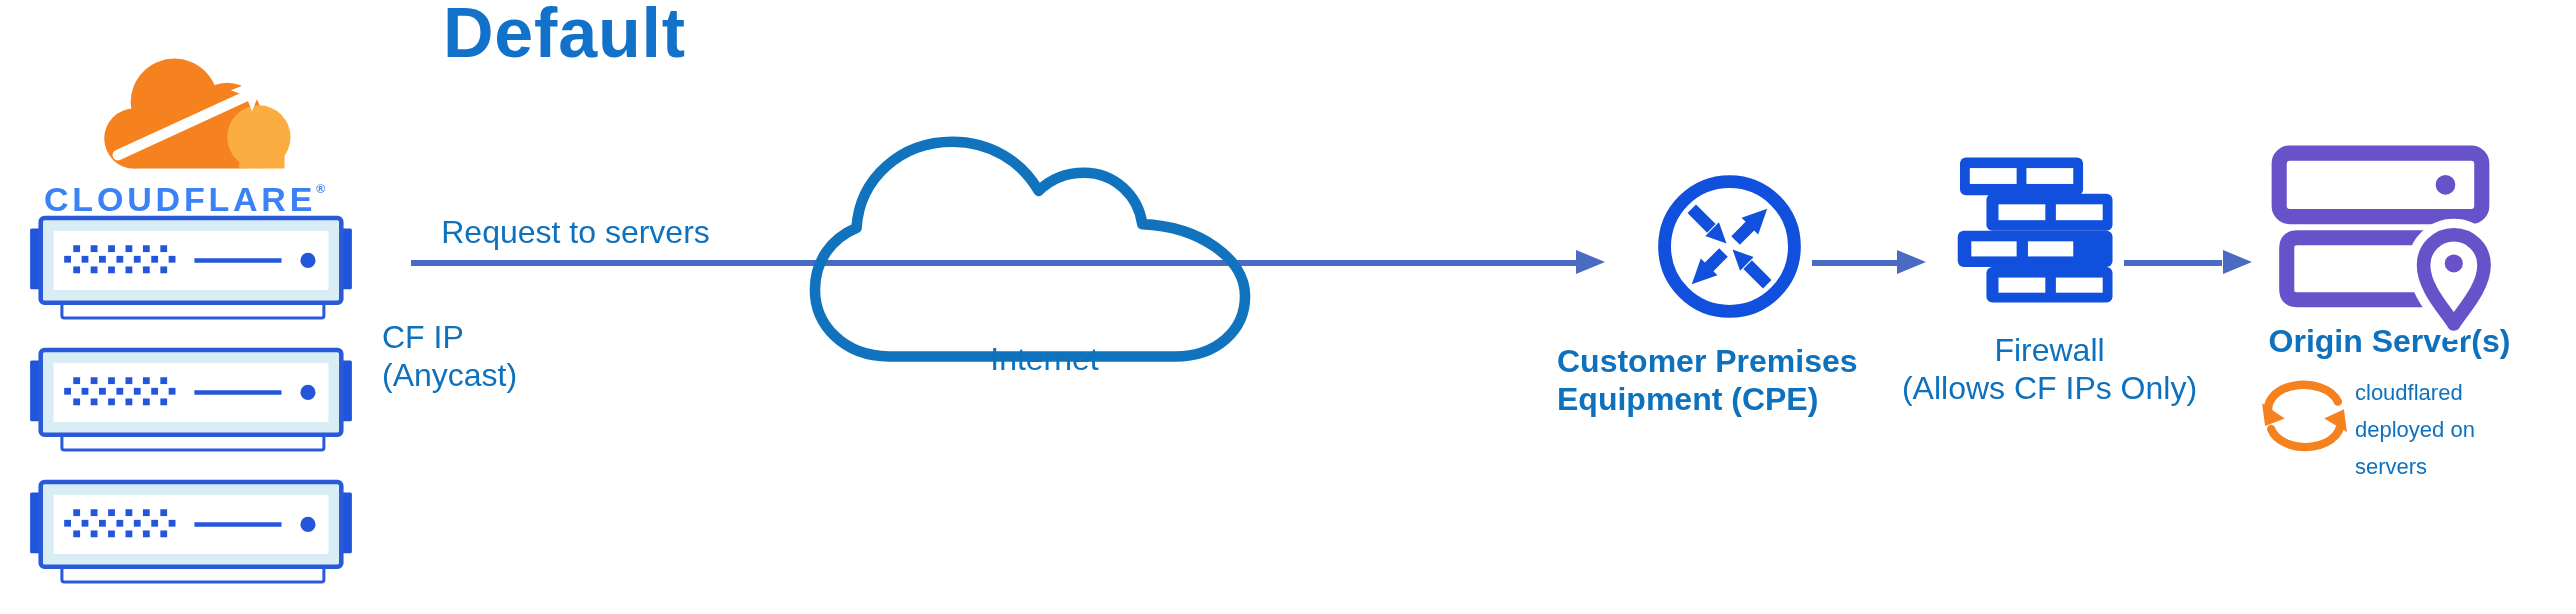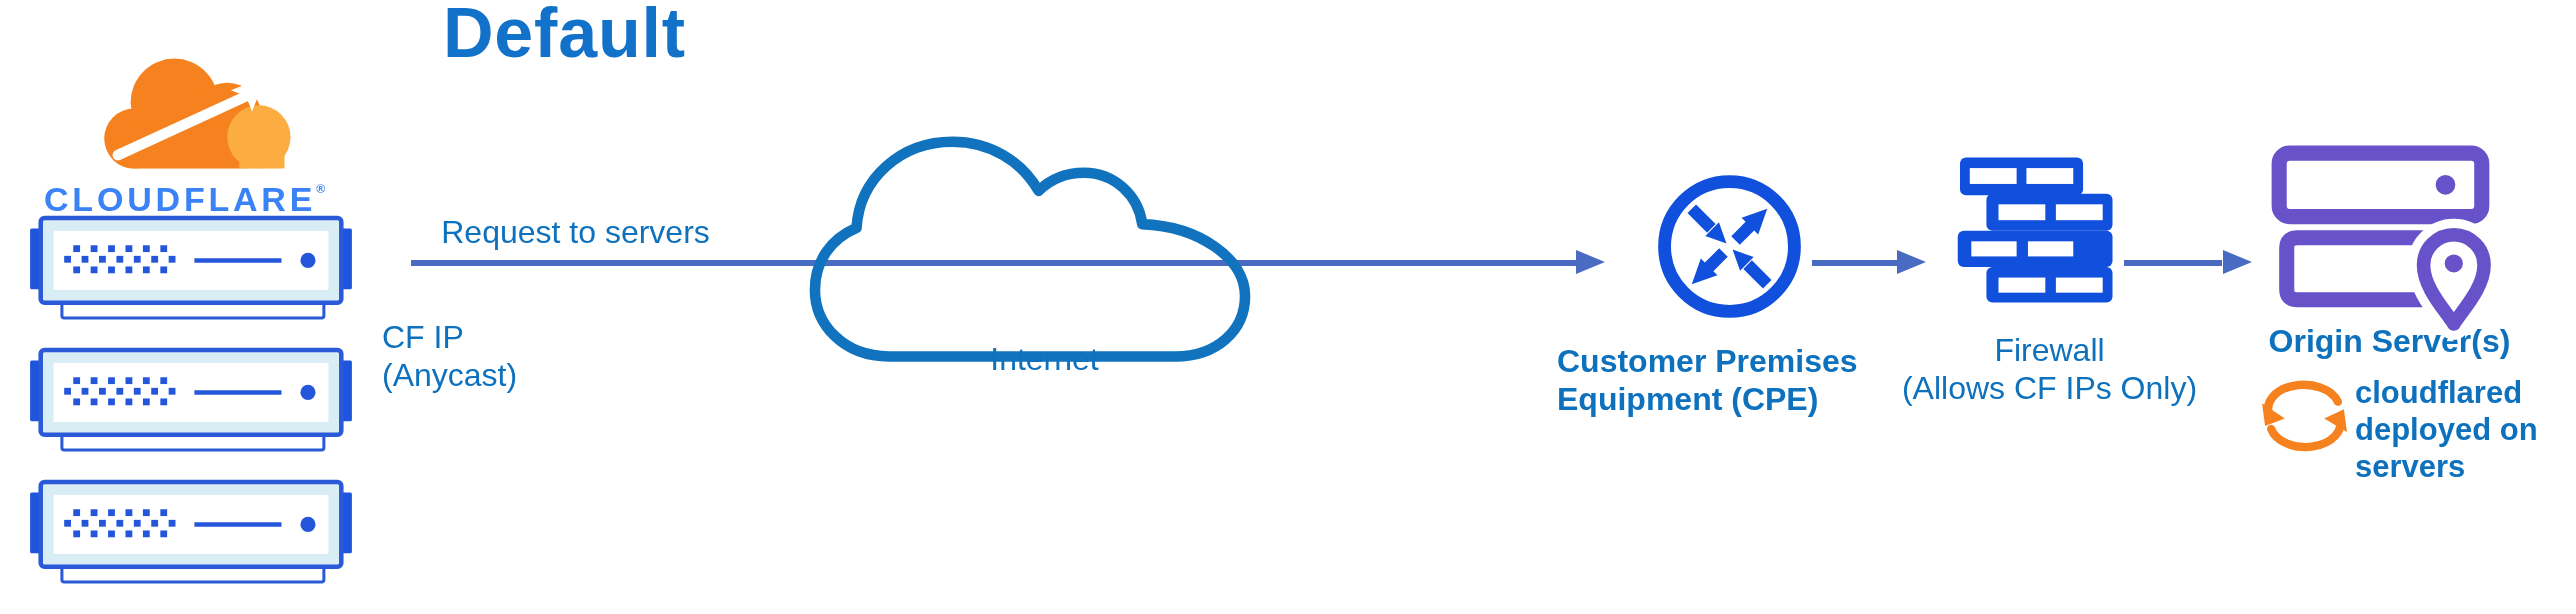--- a/index.html
+++ b/index.html
@@ -210,16 +210,16 @@
 <svg class="z2" style="left:2259px;top:382px;" width="91" height="72" viewBox="0 0 120 95">
   <g stroke="#F6821F" fill="none" stroke-width="11" stroke-linecap="round">
     <path d="M104 26 A45 30 0 0 0 14 44"></path>
     <path d="M16 62 A45 30 0 0 0 106 48"></path>
   </g>
   <g fill="#F6821F">
     <polygon points="8,58 4,28 34,48"></polygon>
     <polygon points="112,36 116,66 86,48"></polygon>
   </g>
 </svg>
-<div class="label" style="left:2355px;top:374px;font-size:31px;line-height:37px;font-weight:bold;">cloudflared
+<div class="label" style="left:2355px;top:374px;font-size:22px;line-height:37px;">cloudflared
 deployed on
 servers</div>
 
 
 </body></html>

